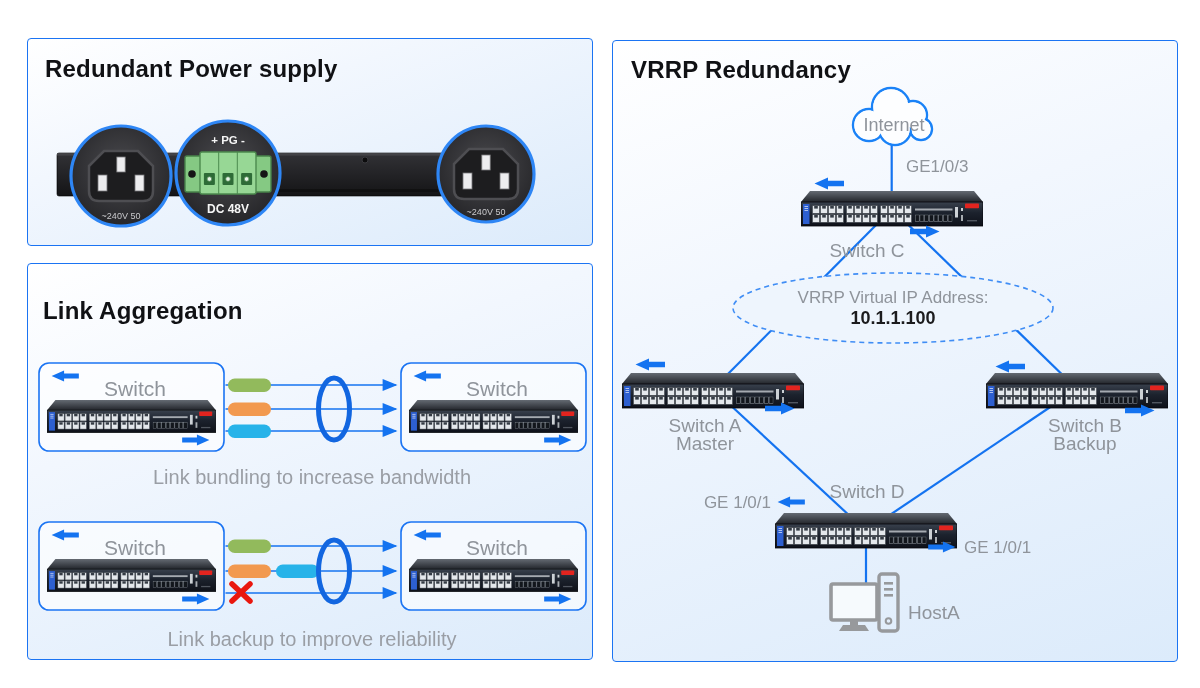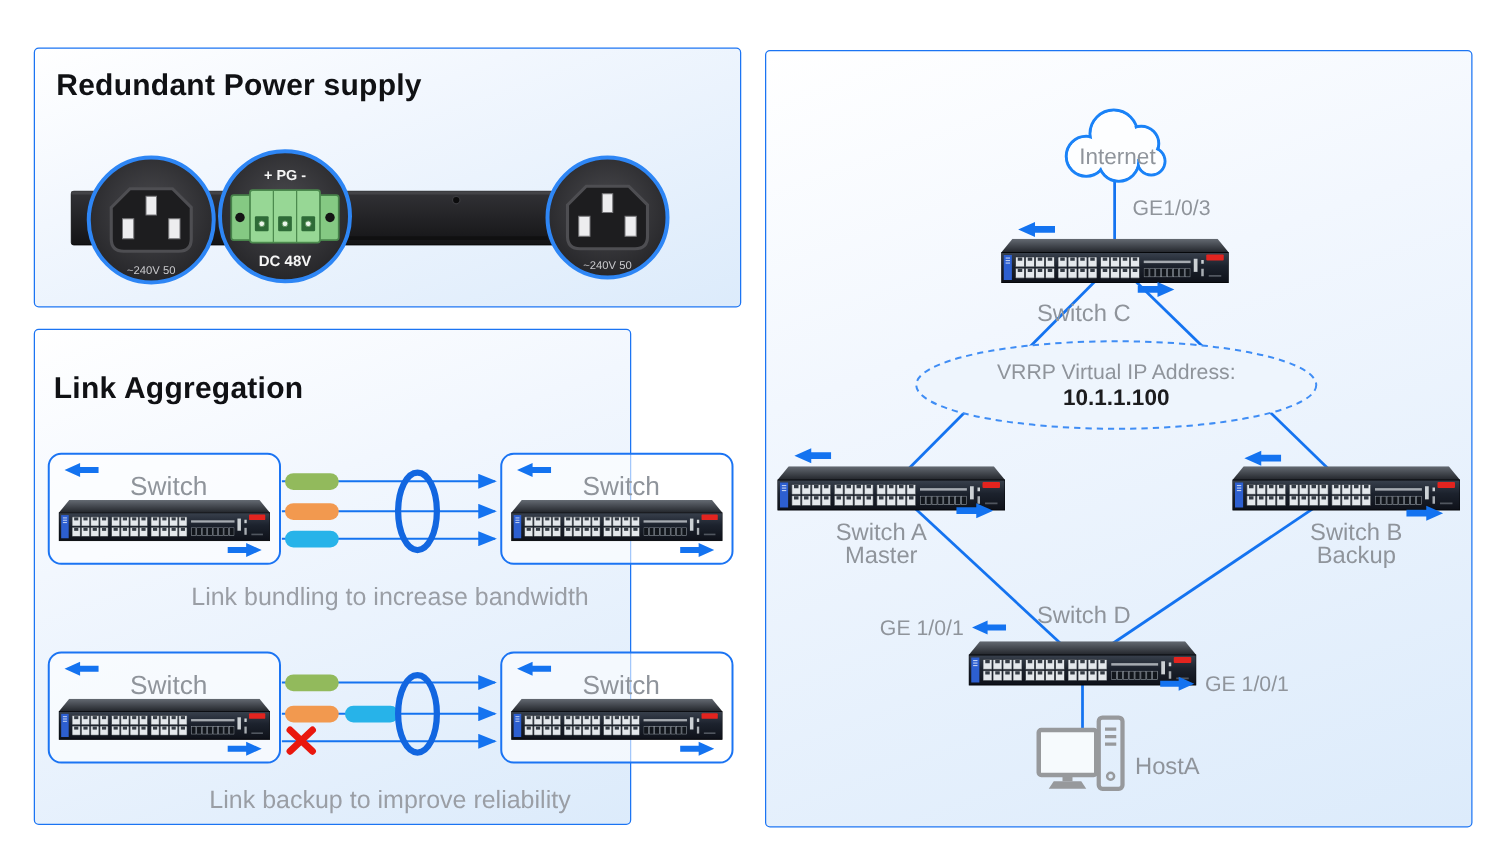--- a/index.html
+++ b/index.html
@@ -2,21 +2,21 @@
 <html><head>
 <meta charset="utf-8">
 <style>
   html,body{margin:0;padding:0;background:#ffffff;}
   body{width:1200px;height:688px;position:relative;overflow:hidden;
        font-family:"Liberation Sans","DejaVu Sans",sans-serif;}
   .panel{position:absolute;border:1.8px solid #1b74f3;border-radius:4px;
          background:linear-gradient(160deg,#ffffff 0%,#f2f7fe 35%,#dcebfb 100%);
          box-sizing:border-box;}
   #panel-power{left:27px;top:38px;width:566px;height:208px;}
-  #panel-agg{left:27px;top:263px;width:478px;height:397px;}
+  #panel-agg{left:27px;top:263px;width:566px;height:397px;}
   #panel-vrrp{left:612px;top:40px;width:566px;height:622px;}
   .panel h2{position:absolute;margin:0;font-size:24px;font-weight:700;color:#101114;
             letter-spacing:.2px;}
   #panel-power h2{left:17px;top:16px;}
   #panel-agg h2{left:15px;top:33px;}
   #panel-vrrp h2{left:18px;top:15px;}
   .lay{position:absolute;left:0;top:0;}
   svg text{font-family:"Liberation Sans","DejaVu Sans",sans-serif;}
 </style>
 </head>
@@ -198,20 +198,21 @@
         <text x="96" y="33" text-anchor="middle" font-size="21" fill="#8f949b">Switch</text>
         <use href="#sym-switch" width="169" height="33.4" transform="translate(8,37)"></use>
         <use href="#sym-arrow" width="30" height="12" transform="translate(142,71)"></use>
       </g>
       <text x="284" y="382" text-anchor="middle" font-size="20" fill="#9a9ea5">Link backup to improve reliability</text>
     </g>
   </svg>
 </div>
 
 <div class="panel" id="panel-vrrp">
+  <h2>VRRP Redundancy</h2>
   <svg class="lay" width="566" height="622" viewBox="0 0 566 622">
 
     <g stroke="#1473f0" stroke-width="2.2">
       <line x1="278.7" y1="98" x2="278.7" y2="160"></line>
       <line x1="279" y1="168" x2="100" y2="348"></line>
       <line x1="279" y1="168" x2="464" y2="348"></line>
       <line x1="100" y1="348" x2="253" y2="490"></line>
       <line x1="464" y1="348" x2="253" y2="490"></line>
       <line x1="253" y1="490" x2="253" y2="546"></line>
     </g>

